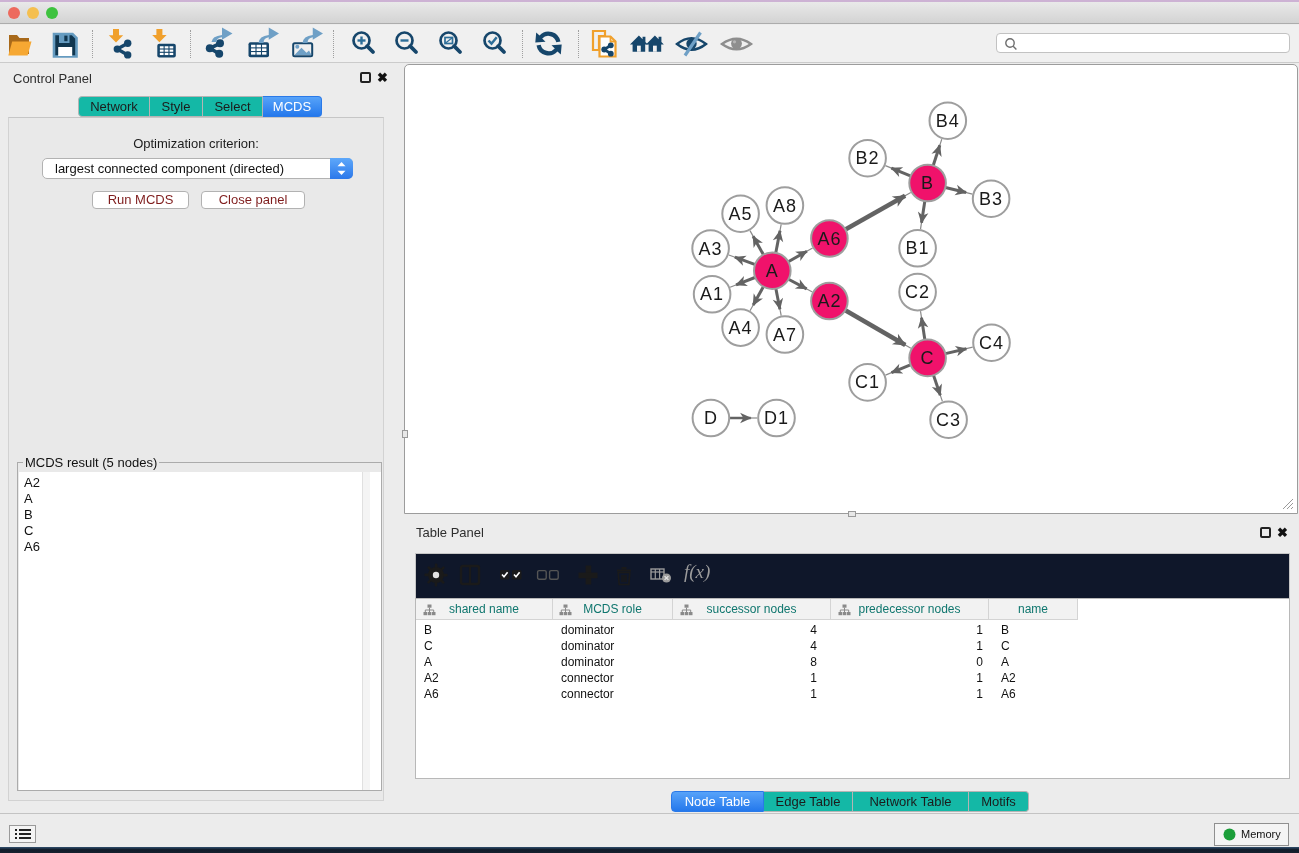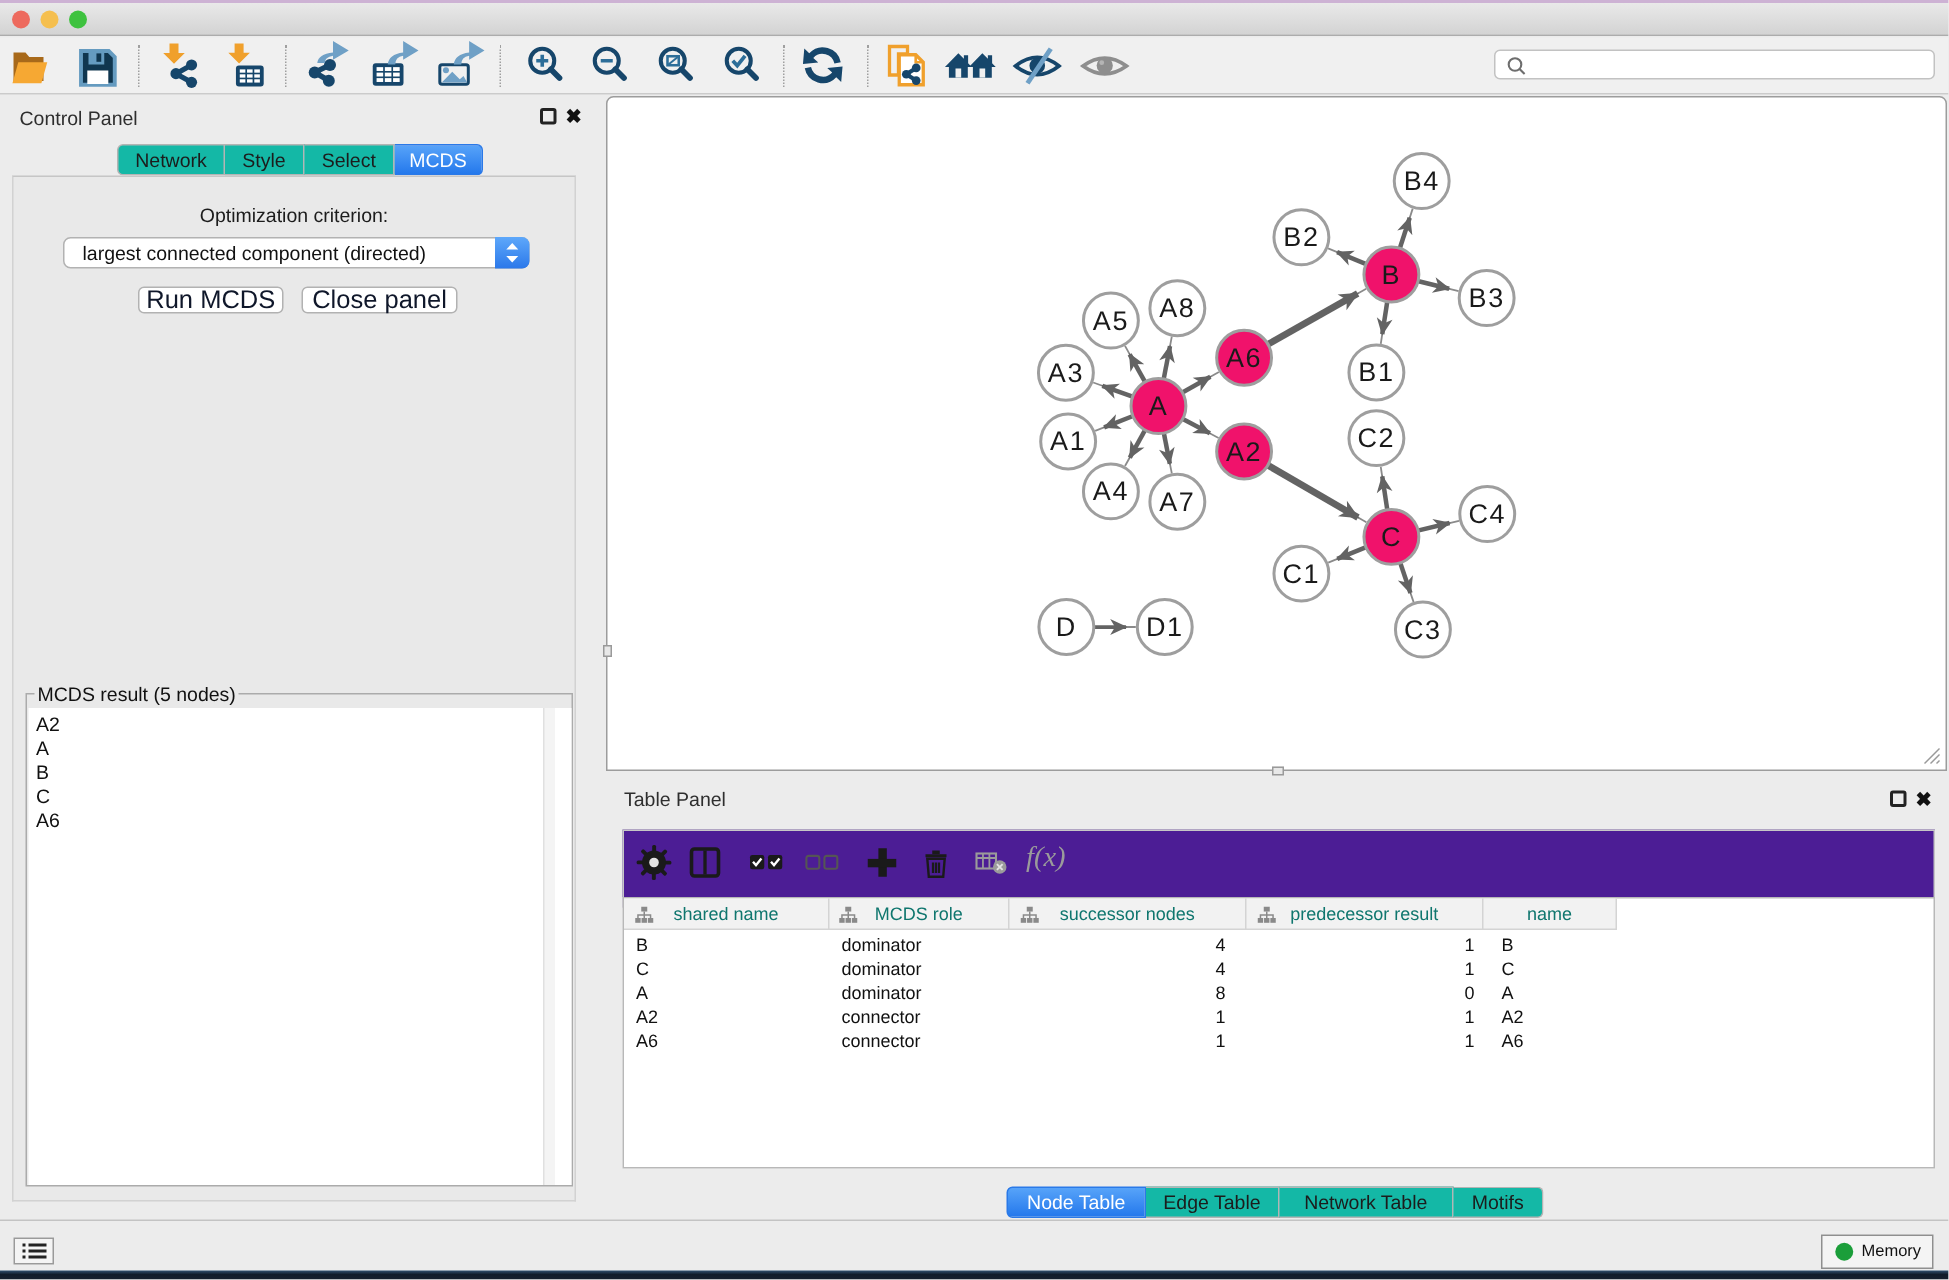--- a/index.html
+++ b/index.html
@@ -37,21 +37,21 @@
   .tab.active { background:linear-gradient(#57a3f9,#2478ec); color:#fff; border-color:#2a79e8; }
 
   #cp-body { left:8px; top:117px; width:376px; height:684px; background:#e9e9e9;
     border:1px solid #d2d2d2; border-top:1px solid #c6c6c6; }
   #opt-label { left:0; top:136px; width:392px; text-align:center; font-size:13px; color:#1c1c1c; }
   #dropdown { left:42px; top:158px; width:311px; height:21px; background:#fff;
     border:1px solid #b2b2b2; border-radius:5px; font-size:13px; color:#111; line-height:19px; padding-left:12px; }
   #dd-spin { right:-1px; top:-1px; width:23px; height:21px; border-radius:0 5px 5px 0;
     background:linear-gradient(#5ea8fa,#2b78ea); }
   .btn { position:absolute; height:18px; background:#fff; border:1px solid #b2b2b2; border-radius:4px;
-    font-size:17px; color:#0f172a; text-align:center; line-height:16px; }
+    font-size:13px; color:#7f1d1d; text-align:center; line-height:16px; }
 
   #fieldset { left:17px; top:462px; width:365px; height:329px; border:1px solid #ababab; }
   #fs-legend { left:23px; top:455px; background:#e9e9e9; padding:0 2px; font-size:13px; color:#111; }
   #fs-list { left:1px; top:9px; width:362px; height:318px; background:#fff; position:absolute; }
   #fs-scroll { position:absolute; right:11px; top:0; width:8px; height:318px; background:#f4f4f4; border-left:1px solid #e0e0e0; }
   .li { position:absolute; left:5px; font-size:13px; color:#111; }
 
   
   #statusbar { left:0; top:813px; width:1299px; height:34px; background:#ececec; border-top:1px solid #c3c3c3; }
   #listbtn { position:absolute; left:9px; top:11px; width:27px; height:18px; background:#f4f4f4; border:1px solid #9a9a9a; }
@@ -61,21 +61,21 @@
   
   #netwin { left:404px; top:64px; width:894px; height:450px; background:#fff;
     border:1px solid #9c9c9c; border-radius:5px 5px 0 0; }
   #net-titlebar { position:absolute; left:0; top:0; width:892px; height:20px;
     background:linear-gradient(#ededed,#d9d9d9); border-bottom:1px solid #b5b5b5; border-radius:4px 4px 0 0; }
   #net-title { position:absolute; left:0; top:3px; width:892px; text-align:center; font-size:13px; color:#333; }
   #net-titlebar .tl { width:11px; height:11px; top:4px; }
 
   
   #tp-title { left:416px; top:525px; font-size:13px; color:#2e2e2e; }
-  #tp-toolbar { left:415px; top:553px; width:875px; height:52px; background:#4c1d95; border:1px solid #c6c6c6; }
+  #tp-toolbar { left:415px; top:553px; width:875px; height:52px; background:#0f172a; border:1px solid #c6c6c6; }
   #tp-table { left:415px; top:598px; width:875px; height:181px; background:#fff; border:1px solid #b8b8b8; }
   #tp-header { position:absolute; left:0; top:0; width:662px; height:21px; background:#f2f2f2; border-bottom:1px solid #d4d4d4; }
   .th { position:absolute; top:0; height:21px; border-right:1px solid #d4d4d4; font-size:12px; color:#0f766e; text-align:center; line-height:21px; }
   .td { position:absolute; font-size:12px; color:#111; height:16px; line-height:16px; }
 </style>
 </head>
 <body>
 <div class="abs" id="desktop-top"></div>
 
 <div class="abs" id="titlebar">
@@ -438,21 +438,21 @@
       </svg>
       <svg style="position:absolute;left:422px;top:5px" width="13" height="12" viewBox="0 0 13 12">
 <rect x="4.5" y="0.5" width="4" height="3.2" fill="#8a8a8a"></rect>
         <rect x="0.5" y="8" width="3.6" height="3.2" fill="#8a8a8a"></rect>
         <rect x="4.7" y="8" width="3.6" height="3.2" fill="#8a8a8a"></rect>
         <rect x="8.9" y="8" width="3.6" height="3.2" fill="#8a8a8a"></rect>
 <path d="M6.5 3.7 L6.5 6 M2.3 8 L2.3 6 L10.7 6 L10.7 8 M6.5 6 L6.5 8" stroke="#8a8a8a" stroke-width="1" fill="none"></path>
       </svg>
     <div class="th" style="left:137px;width:120px;">MCDS role</div>
     <div class="th" style="left:257px;width:158px;">successor nodes</div>
-    <div class="th" style="left:415px;width:158px;">predecessor result</div>
+    <div class="th" style="left:415px;width:158px;">predecessor nodes</div>
     <div class="th" style="left:573px;width:89px;border-right:1px solid #d4d4d4;">name</div>
   </div>
 </div>
 <div id="tp-rows">
 <div class="td" style="left:424px;top:622px;">B</div>
 <div class="td" style="left:561px;top:622px;">dominator</div>
 <div class="td" style="left:757px;top:622px;width:60px;text-align:right;">4</div>
 <div class="td" style="left:923px;top:622px;width:60px;text-align:right;">1</div>
 <div class="td" style="left:1001px;top:622px;">B</div>
 <div class="td" style="left:424px;top:638px;">C</div>

